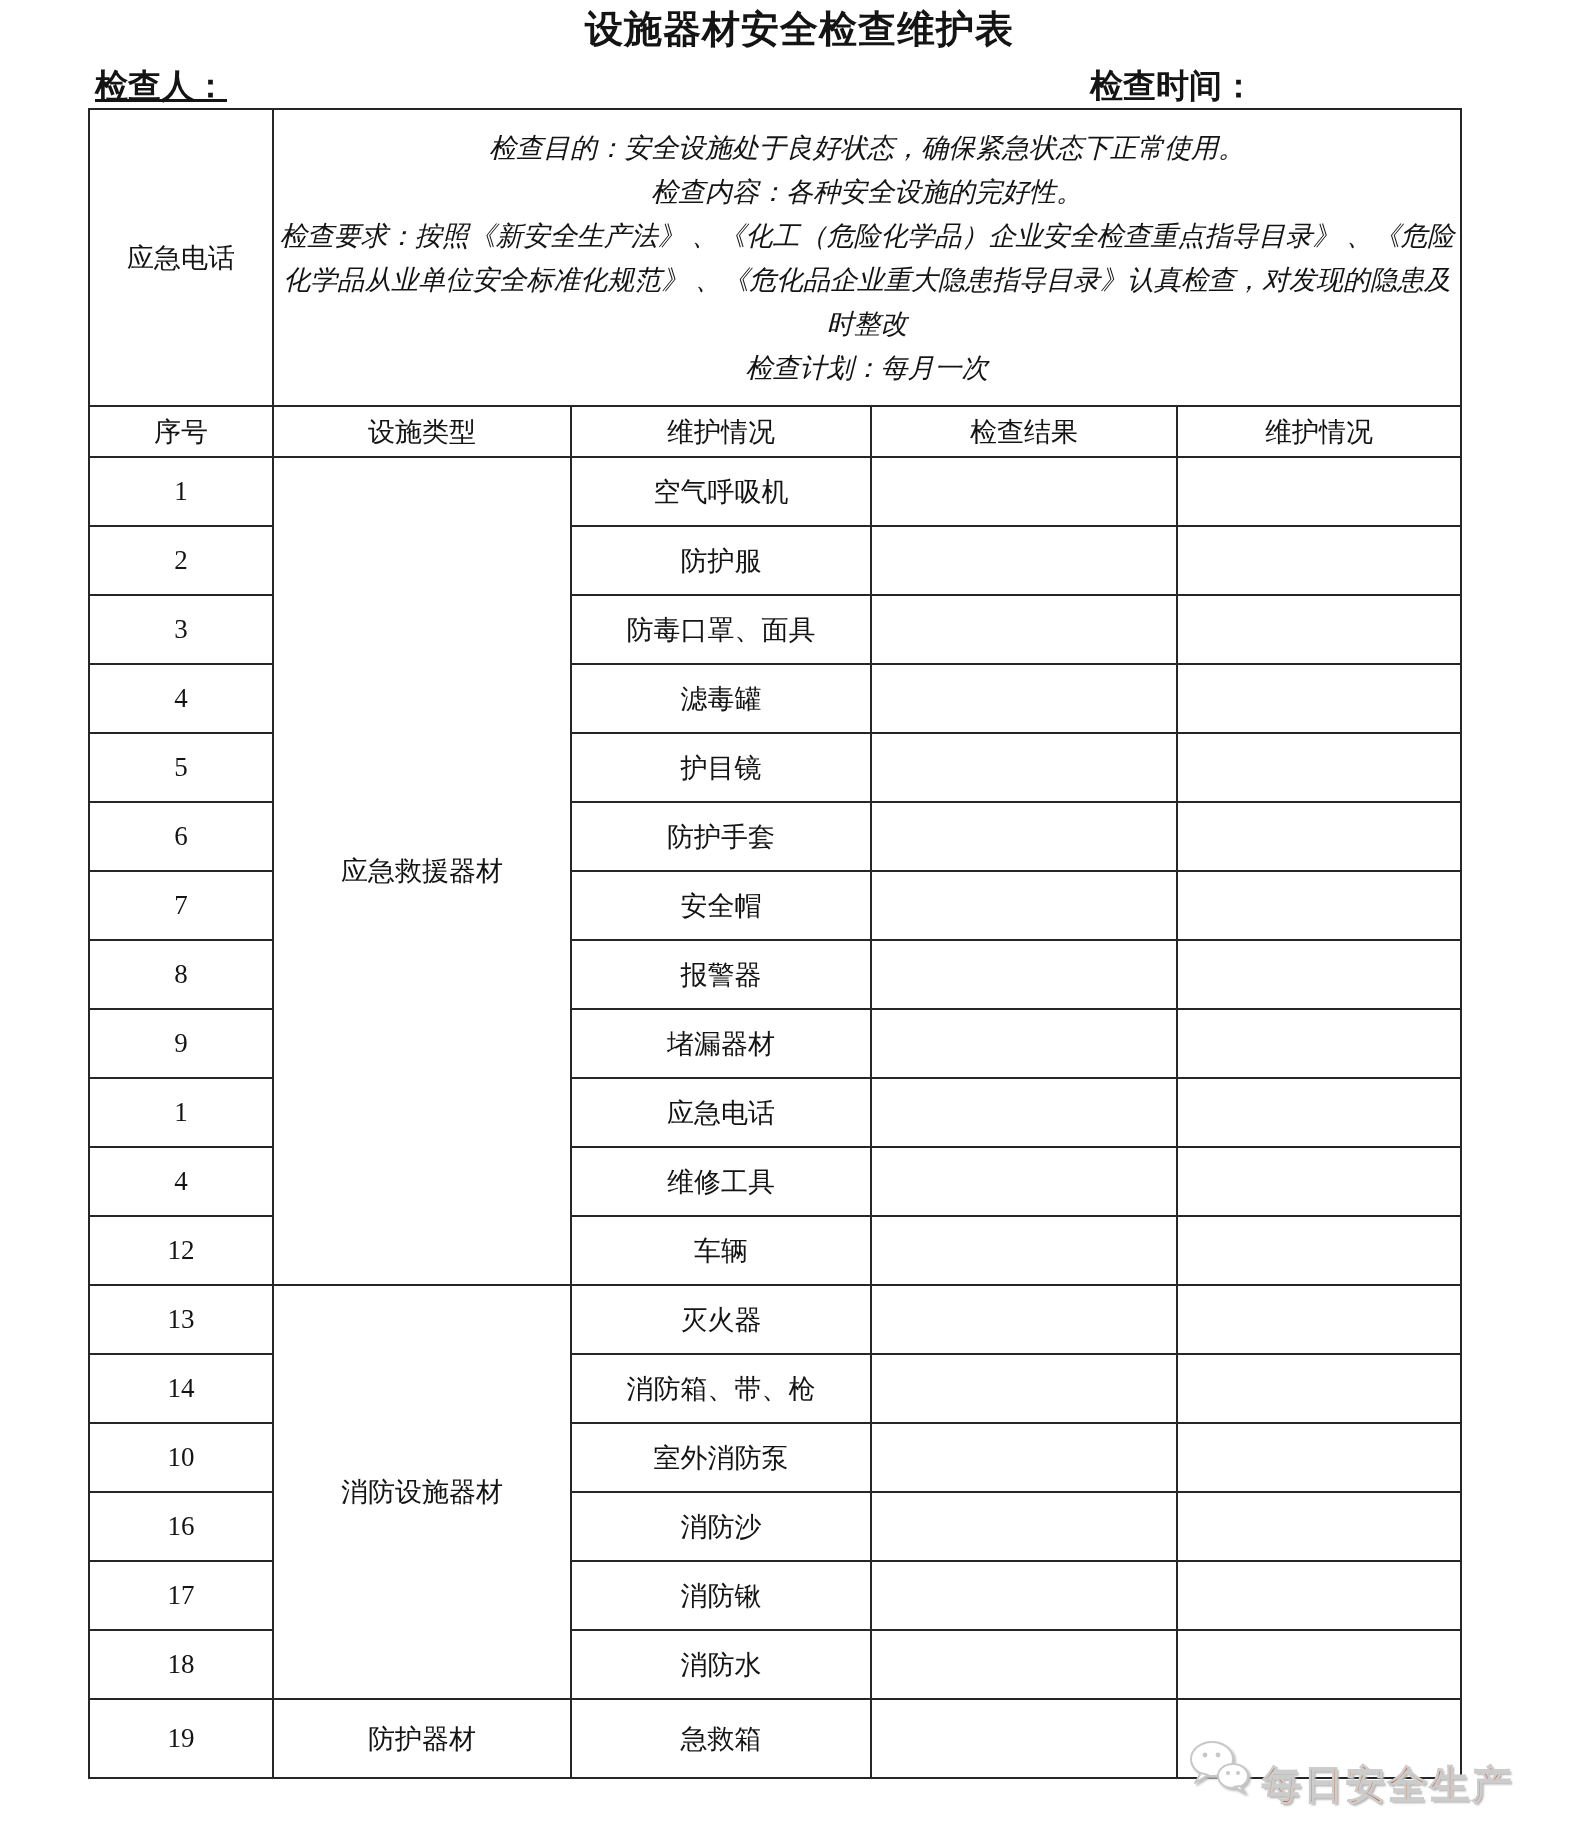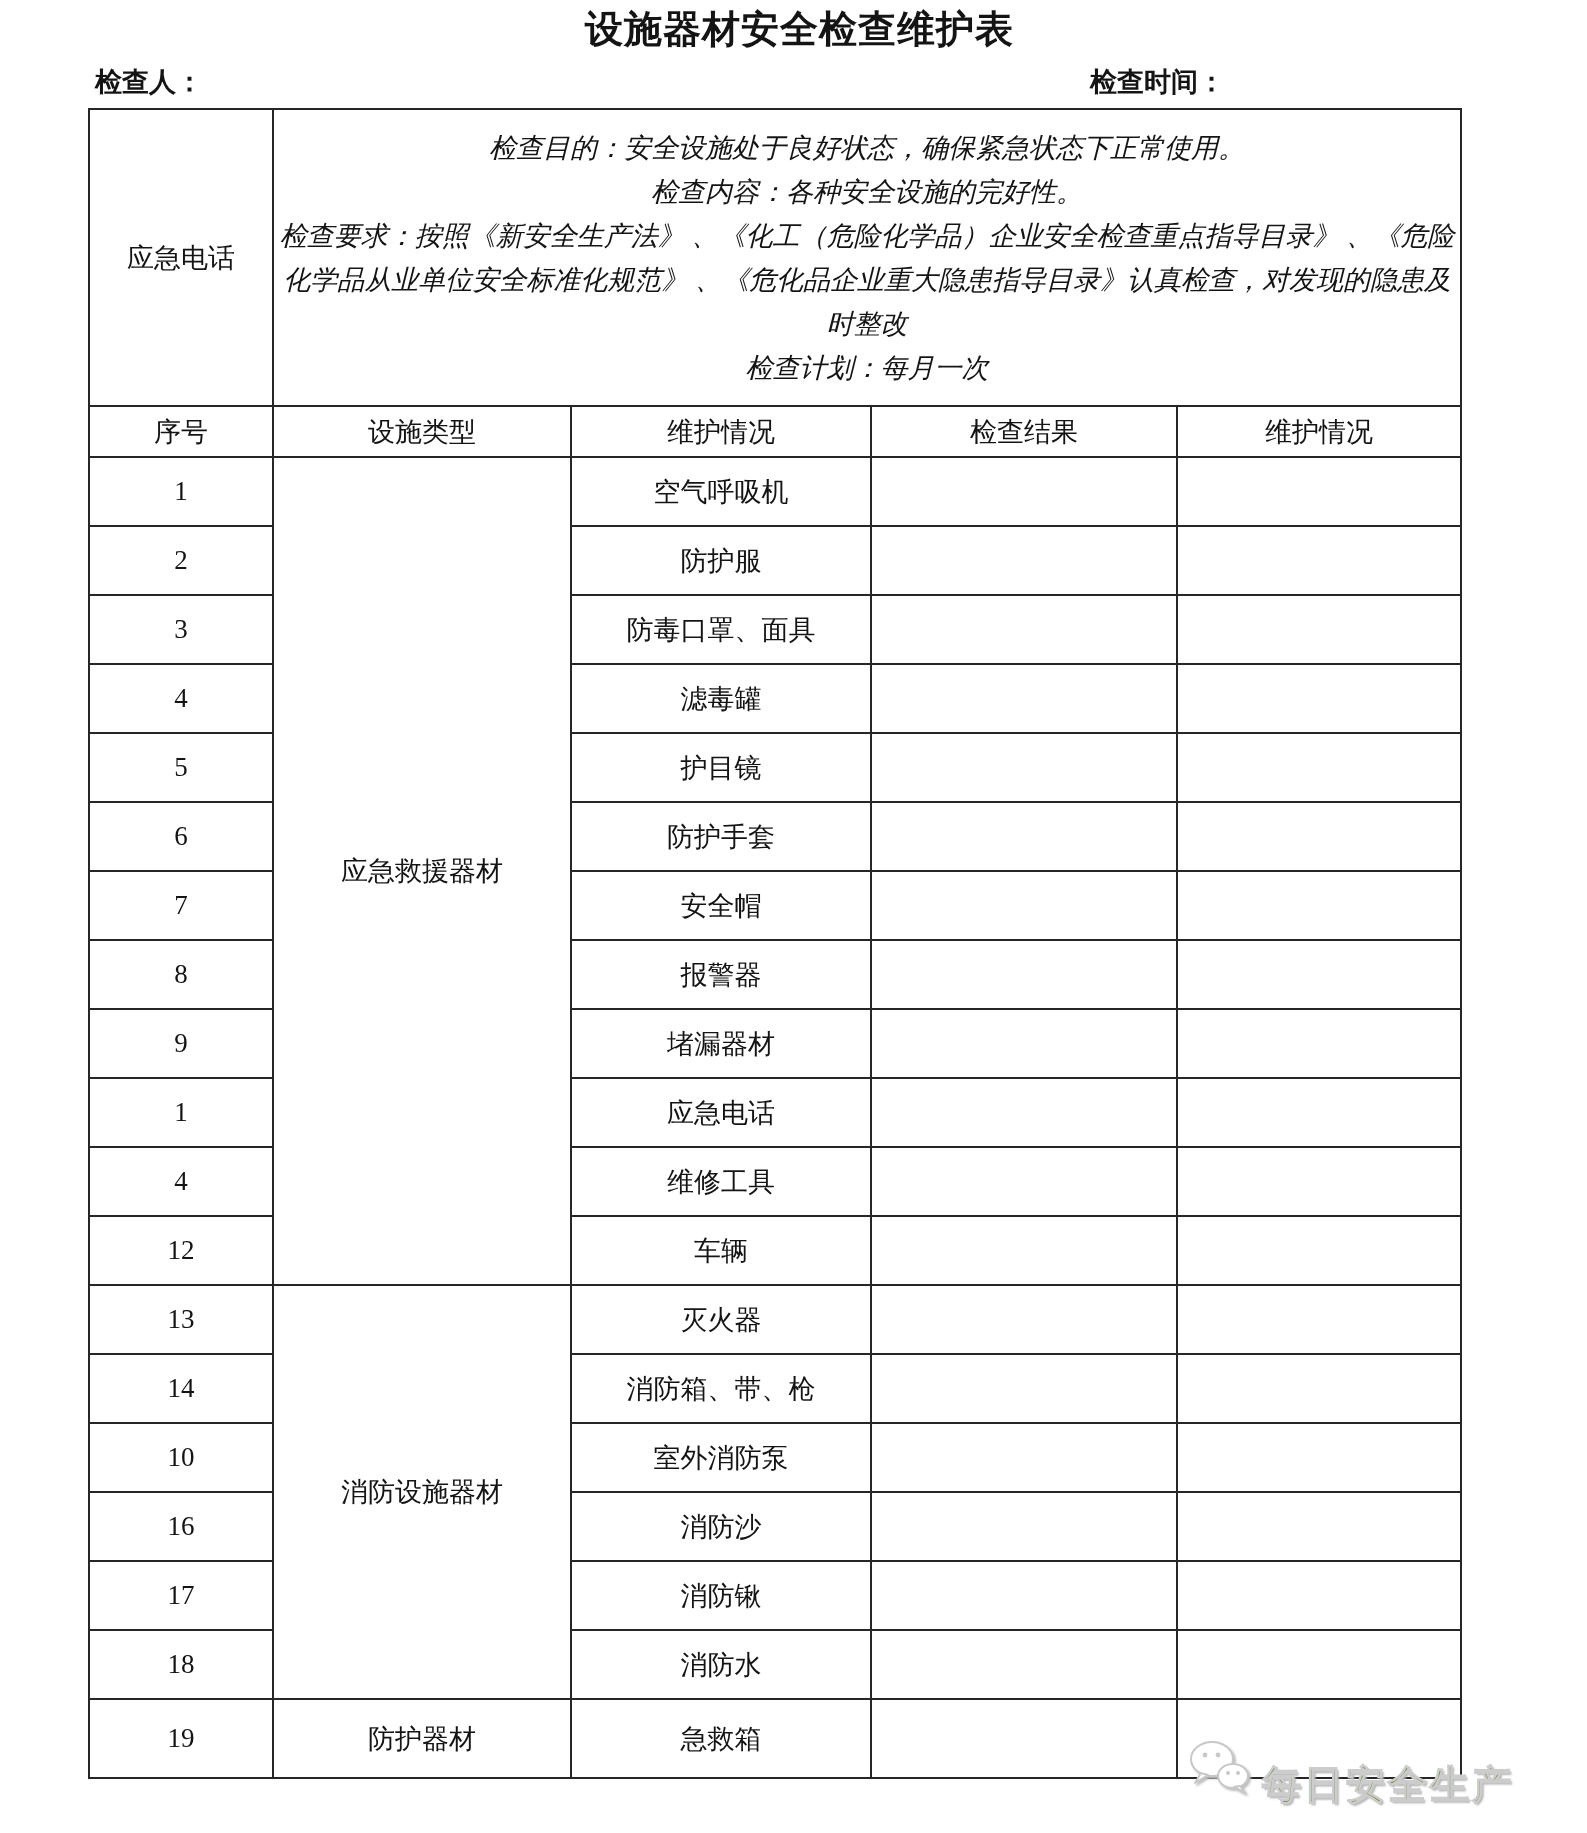--- a/index.html
+++ b/index.html
@@ -6,21 +6,21 @@
   .page {
     position:relative; width:1587px; height:1833px; background:#ffffff;
     font-family:"Liberation Serif","DejaVu Serif",serif; color:#141414; overflow:hidden;
   }
   .doc-title {
     position:absolute; top:4px; left:6px; width:100%;
     text-align:center; font-size:38px; font-weight:bold; letter-spacing:1px;
   }
   .meta-row {
     position:absolute; top:64px; left:95px; width:1372px; height:38px;
-    font-size:27px; font-weight:bold;
+    font-size:33px; font-weight:bold;text-decoration:underline;
   }
   .meta-time { position:absolute; left:995px; top:0; }
   table.inspect {
     position:absolute; top:108px; left:88px; width:1372px;
     border-collapse:collapse; table-layout:fixed;
   }
   table.inspect td {
     border:2px solid #262626; font-size:27px; text-align:center;
     vertical-align:middle; padding:0 4px; overflow:hidden;
   }
@@ -32,21 +32,21 @@
   }
   tr.header-row td { height:49px; }
   tr.item-row td { height:67px; }
   tr.item-row.last td { height:77px;margin-left:20px; }
   .watermark {
     position:absolute; left:1188px; top:1722px; display:flex; align-items:center;
     gap:12px; pointer-events:none;
   }
   .wm-icon { filter:drop-shadow(2px 2px 1px #bdbdbd); }
   .wm-text {
-    font-size:39px; font-weight:bold; letter-spacing:3px; color:#4d7c0f;
+    font-size:39px; font-weight:bold; letter-spacing:3px; color:#c2410c;
     -webkit-text-stroke:1.3px #cccccc;
     text-shadow:2px 2px 2px #b5b5b5;
     white-space:nowrap;
     margin-top:36px;
   }
 </style>
 </head>
 <body>
 
 <div class="page">

